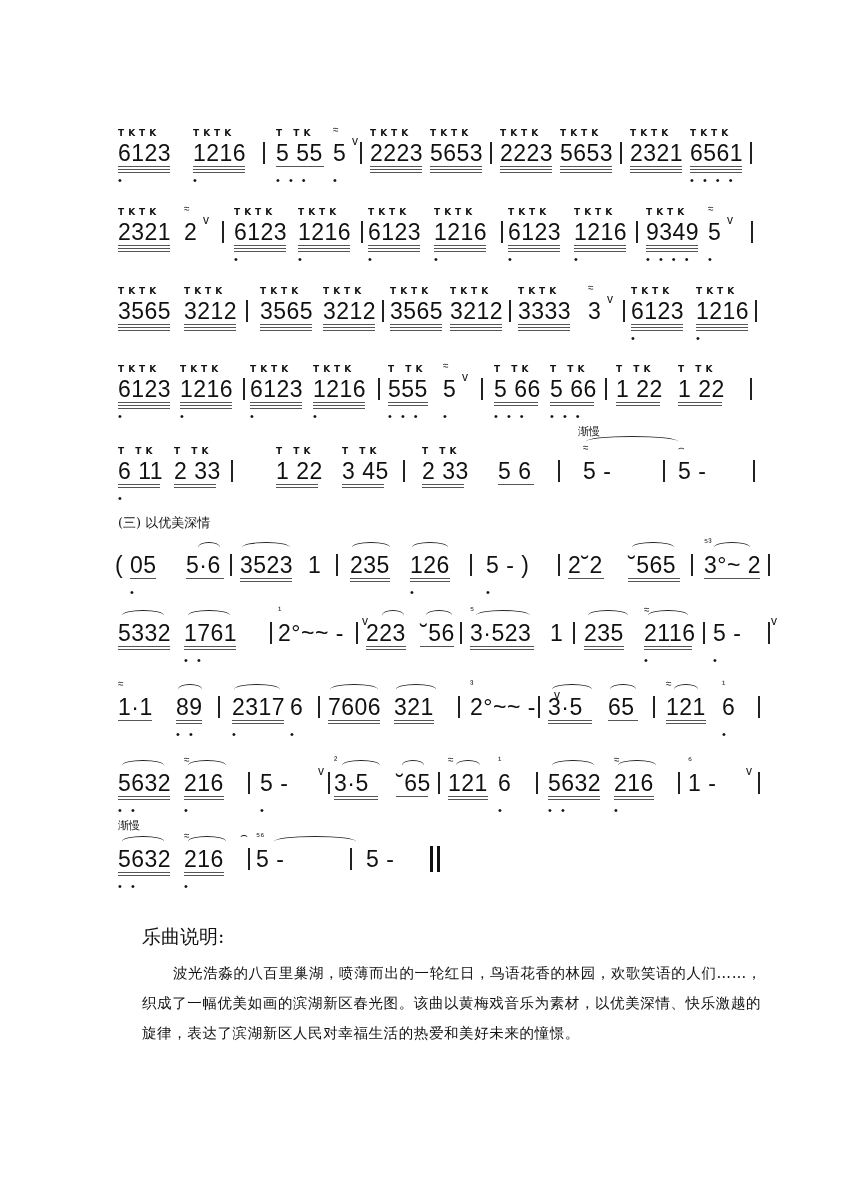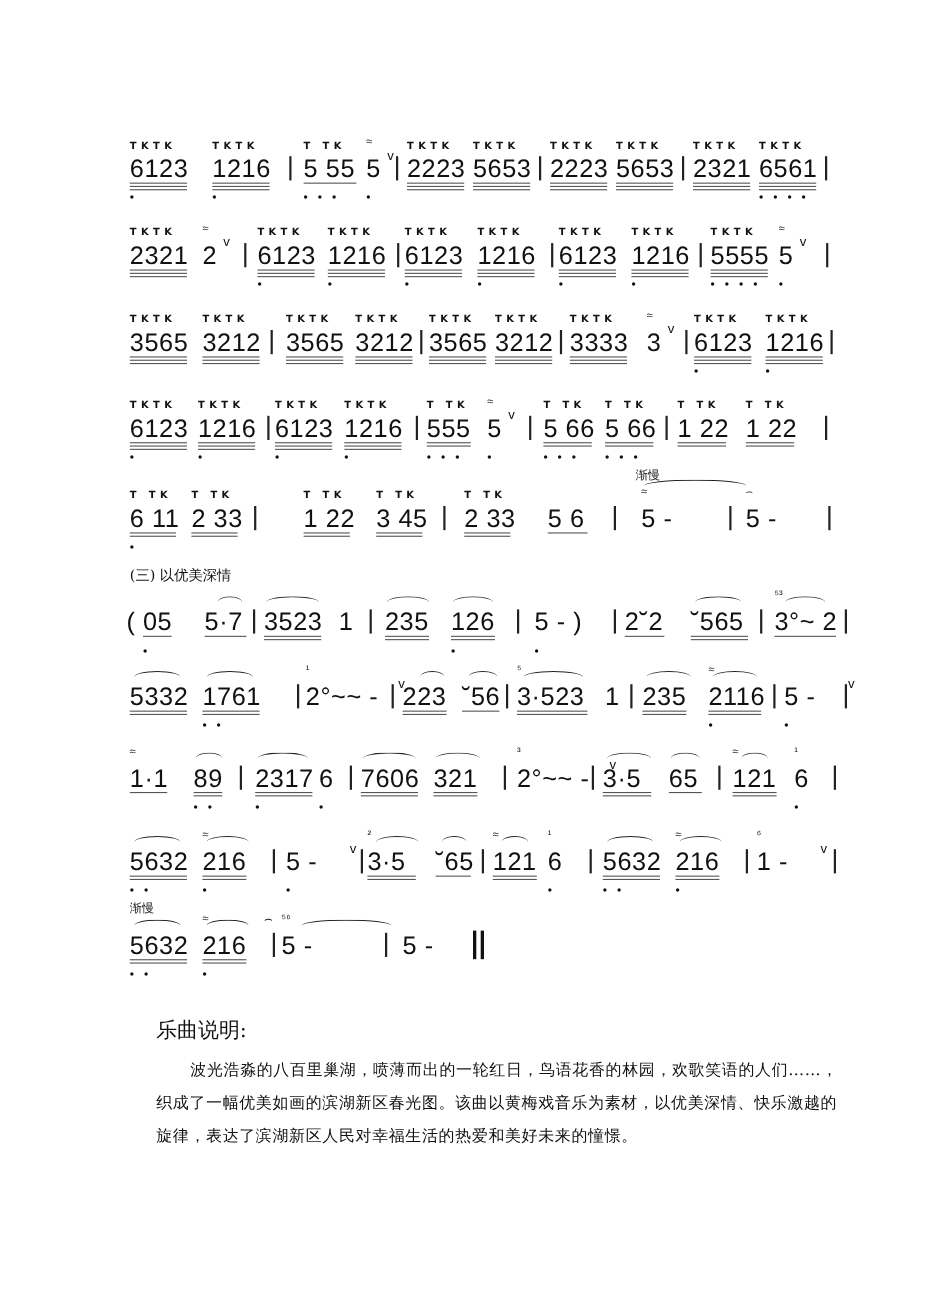--- a/index.html
+++ b/index.html
@@ -165,21 +165,21 @@
         <div class="art">TKTK</div>
         <div class="notes">1216</div>
         <div class="ul ul1" style="width: 52px;"></div>
         <div class="ul ul2" style="width: 52px;"></div>
         <div class="ul ul3" style="width: 52px;"></div>
         <div class="dots">      •</div>
       </div>
       <div class="bar" style="left: 518px;"></div>
       <div class="cell" style="left: 528px;">
         <div class="art">TKTK</div>
-        <div class="notes">5555</div>
+        <div class="notes">9349</div>
         <div class="ul ul1" style="width: 52px;"></div>
         <div class="ul ul2" style="width: 52px;"></div>
         <div class="ul ul3" style="width: 52px;"></div>
         <div class="dots">• • • •</div>
       </div>
       <div class="cell" style="left: 590px;">
         <div class="orn" style="left: 0px;">≈</div>
         <div class="notes">5</div>
         <div class="breath" style="left: 19px;">v</div>
         <div class="dots">•</div>
@@ -394,21 +394,21 @@
     <div class="row" style="top: 540px;">
       <div class="cell" style="left: -3px;">
         <div class="notes">(</div>
       </div>
       <div class="cell" style="left: 12px;">
         <div class="notes">05</div>
         <div class="ul ul1" style="width: 26px;"></div>
         <div class="dots">  •</div>
       </div>
       <div class="cell" style="left: 68px;">
-        <div class="notes">5·7</div>
+        <div class="notes">5·6</div>
         <div class="ul ul1" style="width: 38px;"></div>
       </div>
       <div class="slur" style="left: 80px; width: 22px;"></div>
       <div class="bar" style="left: 112px;"></div>
       <div class="cell" style="left: 122px;">
         <div class="notes">3523</div>
         <div class="ul ul1" style="width: 52px;"></div>
         <div class="ul ul2" style="width: 52px;"></div>
       </div>
       <div class="slur" style="left: 124px; width: 48px;"></div>

